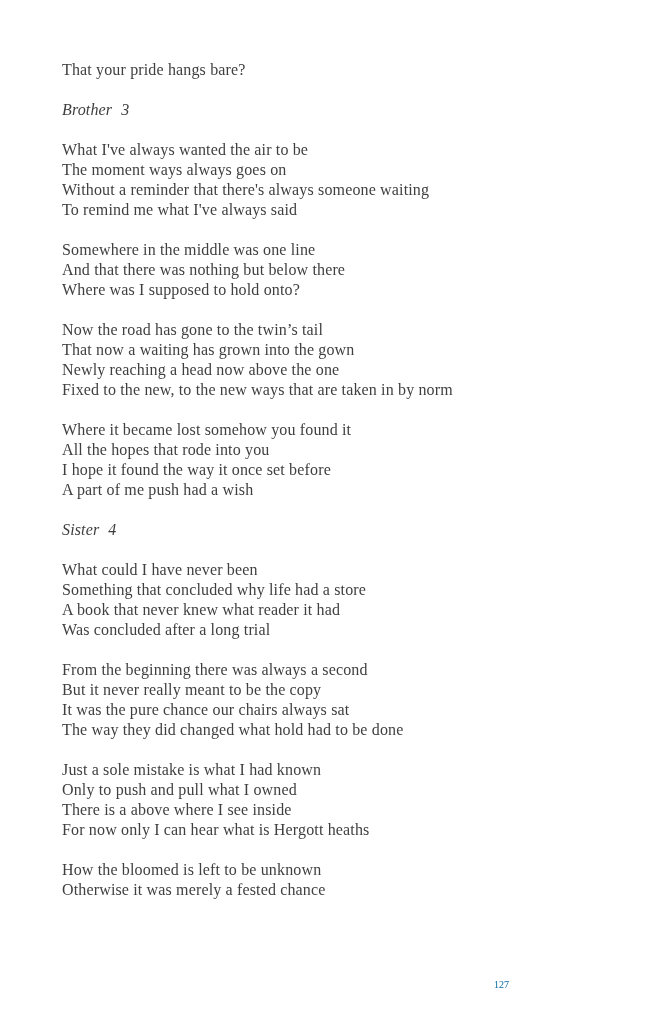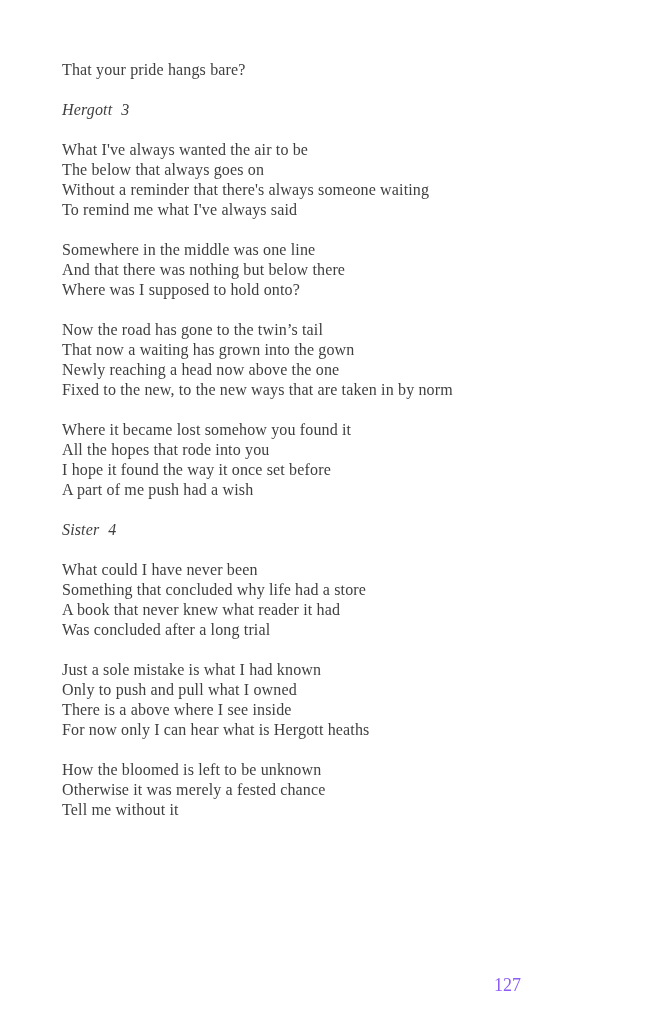--- a/index.html
+++ b/index.html
@@ -36,38 +36,38 @@
     font-style: italic;
     height: 20px;
   }
   .section-heading .heading-number {
     display: inline-block;
     margin-left: 9px;
   }
   .page-number {
     position: absolute;
     top: 977px;
-    right: 68px;
-    font-size: 18px;
+    right: 80px;
+    font-size: 10px;
     line-height: 16px;
-    color: #8b5cf6;
+    color: #0369a1;
   }
 </style>
 </head>
 <body>
 
 <div class="page">
   <div class="poem" id="poem">
       <div class="block stanza">
         <div class="poem-line">That your pride hangs bare?</div>
       </div>
-      <div class="block section-heading"><span>Hergott</span><span class="heading-number">3</span></div>
+      <div class="block section-heading"><span>Brother</span><span class="heading-number">3</span></div>
       <div class="block stanza">
         <div class="poem-line">What I've always wanted the air to be</div>
-        <div class="poem-line">The below that always goes on</div>
+        <div class="poem-line">The moment ways always goes on</div>
         <div class="poem-line">Without a reminder that there's always someone waiting</div>
         <div class="poem-line">To remind me what I've always said</div>
       </div>
       <div class="block stanza">
         <div class="poem-line">Somewhere in the middle was one line</div>
         <div class="poem-line">And that there was nothing but below there</div>
         <div class="poem-line">Where was I supposed to hold onto?</div>
       </div>
       <div class="block stanza">
         <div class="poem-line">Now the road has gone to the twin’s tail</div>
@@ -82,25 +82,30 @@
         <div class="poem-line">A part of me push had a wish</div>
       </div>
       <div class="block section-heading"><span>Sister</span><span class="heading-number">4</span></div>
       <div class="block stanza">
         <div class="poem-line">What could I have never been</div>
         <div class="poem-line">Something that concluded why life had a store</div>
         <div class="poem-line">A book that never knew what reader it had</div>
         <div class="poem-line">Was concluded after a long trial</div>
       </div>
       <div class="block stanza">
+        <div class="poem-line">From the beginning there was always a second</div>
+        <div class="poem-line">But it never really meant to be the copy</div>
+        <div class="poem-line">It was the pure chance our chairs always sat</div>
+        <div class="poem-line">The way they did changed what hold had to be done</div>
+      </div>
+      <div class="block stanza">
         <div class="poem-line">Just a sole mistake is what I had known</div>
         <div class="poem-line">Only to push and pull what I owned</div>
         <div class="poem-line">There is a above where I see inside</div>
         <div class="poem-line">For now only I can hear what is Hergott heaths</div>
       </div>
       <div class="block stanza">
         <div class="poem-line">How the bloomed is left to be unknown</div>
         <div class="poem-line">Otherwise it was merely a fested chance</div>
-        <div class="poem-line">Tell me without it</div>
       </div>
     </div>
   <div class="page-number">127</div>
 </div>
 
 </body></html>

